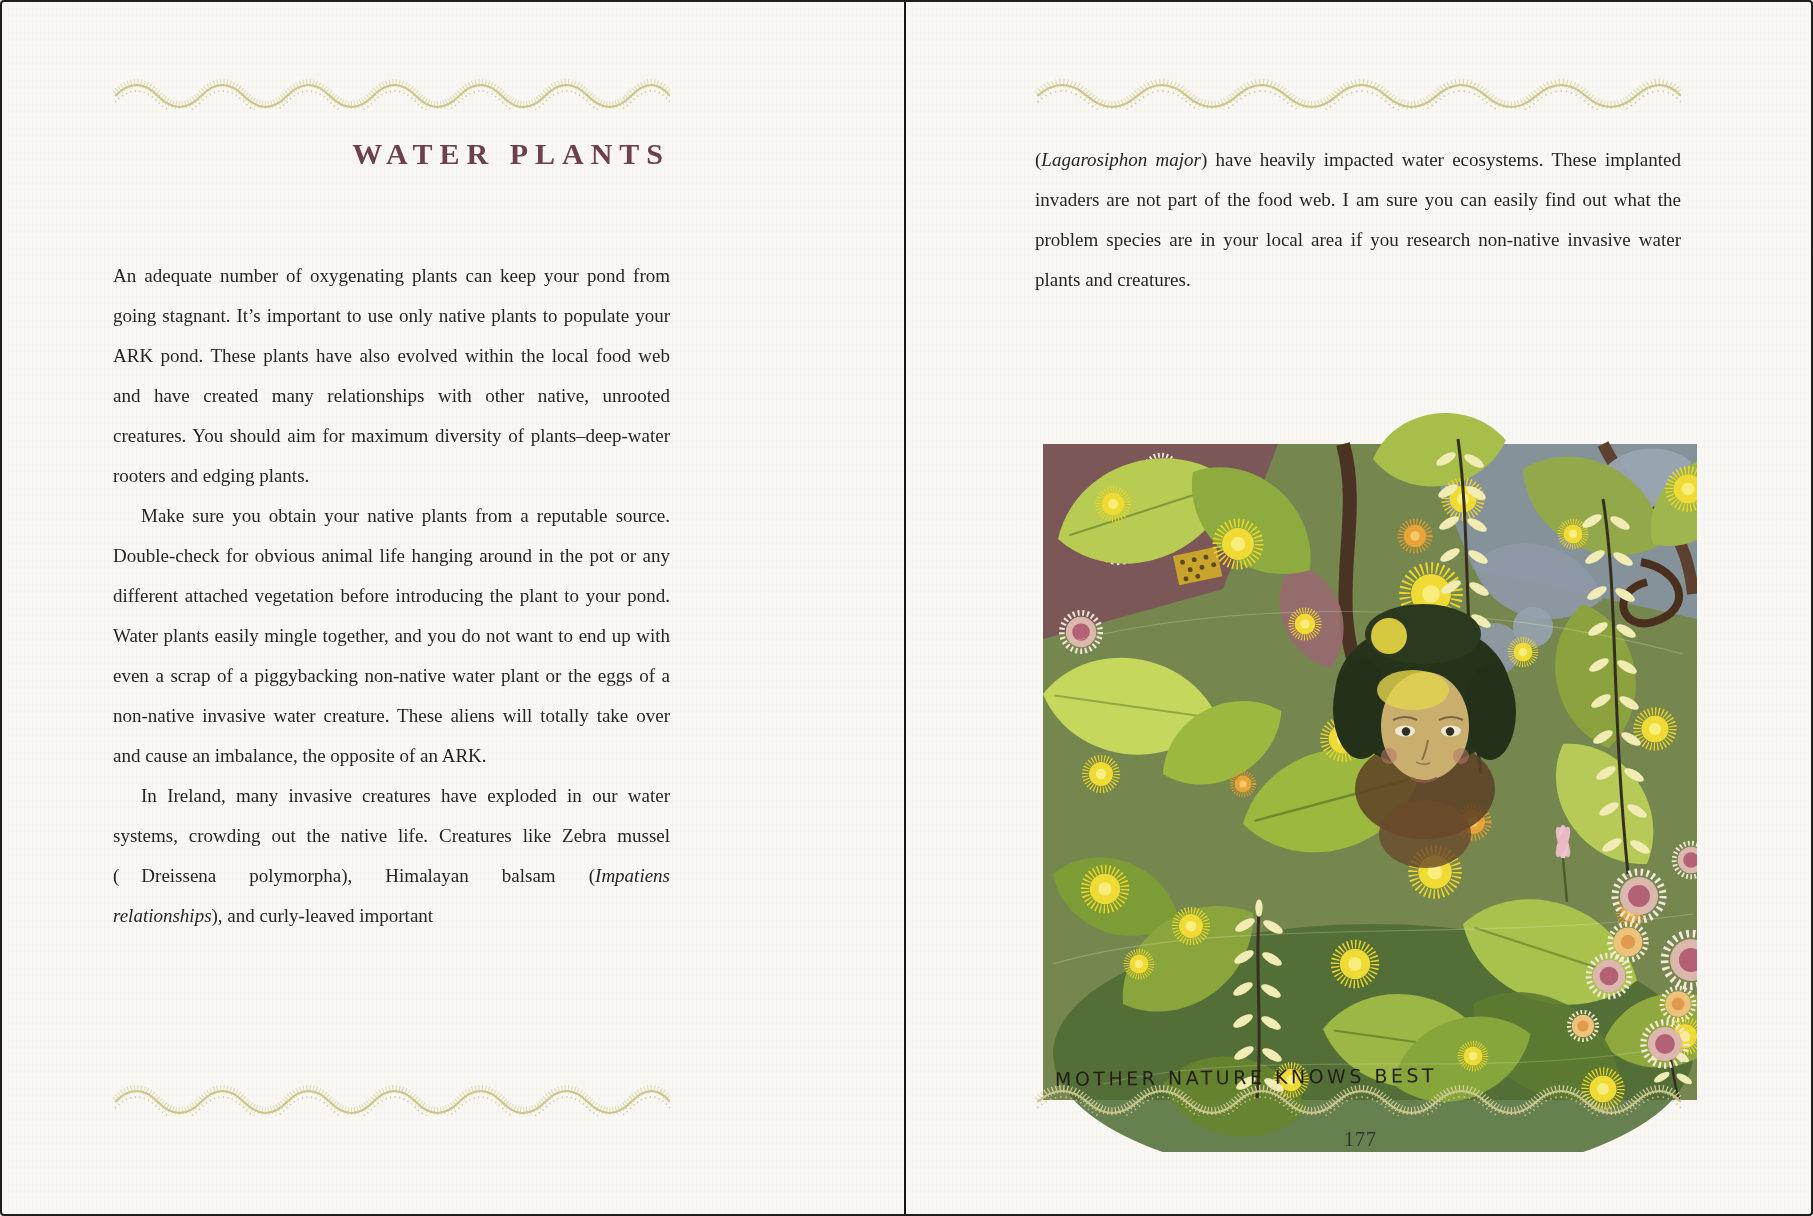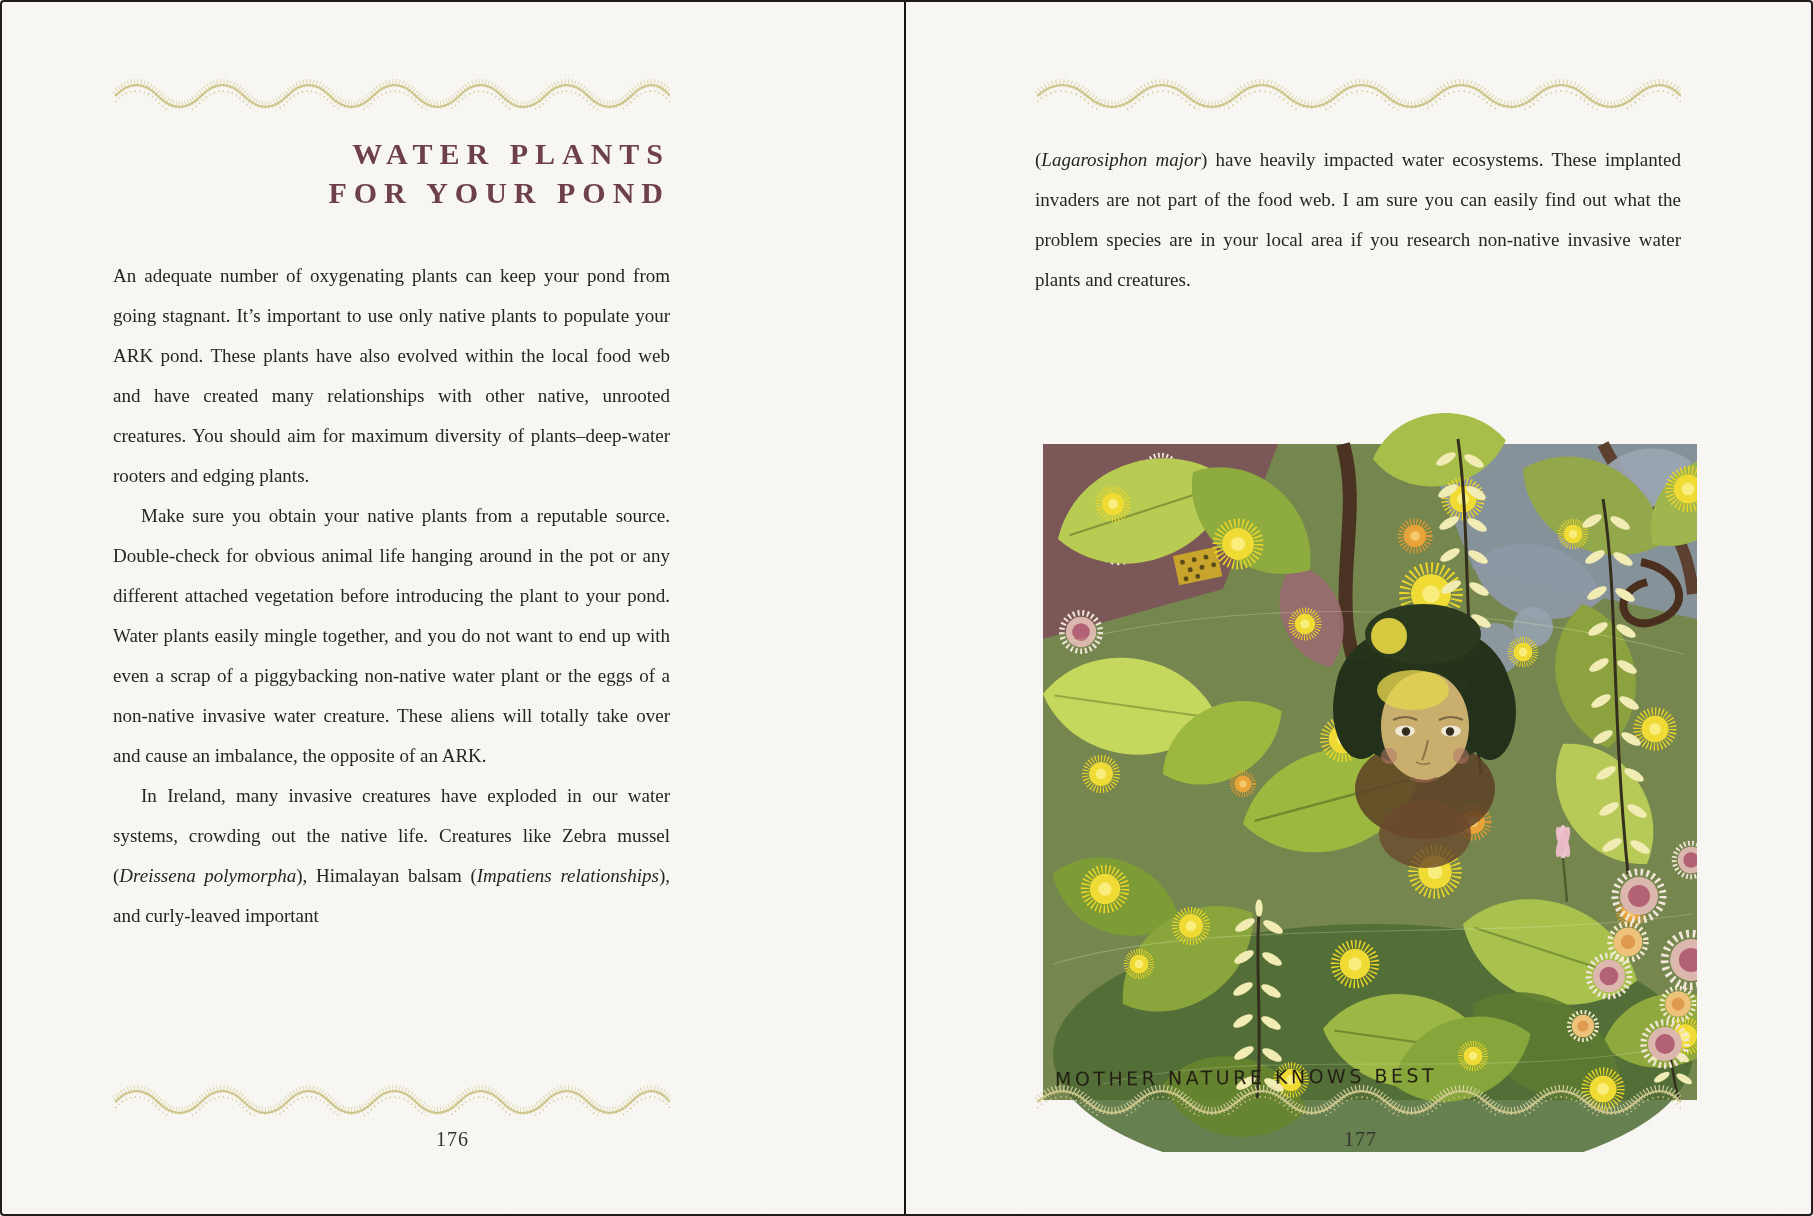--- a/index.html
+++ b/index.html
@@ -63,38 +63,36 @@
   <div class="wave" style="left:113px;top:76px;width:557px;">
     <svg viewBox="0 0 557 34" preserveAspectRatio="none">
       <use href="#wavepath" stroke="#ddd7ab" stroke-width="8" stroke-dasharray="1 2.2" transform="translate(0,-2)" opacity="0.9"></use>
       <use href="#wavepath" stroke="#cdc489" stroke-width="1.8"></use>
       <use href="#wavepath" stroke="#cfc78e" stroke-width="1.8" stroke-dasharray="1.2 3.4" transform="translate(0,6)" opacity="0.9"></use>
     </svg>
   </div>
 
   <div class="page-title">
     <div>WATER PLANTS</div>
-    <div>FOR YOUR POND</div>
   </div>
 
   <div class="body-text" style="left:113px;top:256px;">
     <p class="body-par"><span>An adequate number of oxygenating plants can keep your pond from going stagnant. It’s important to use only native plants to populate your ARK pond. These plants have also evolved within the local food web and have created many relationships with other native, unrooted creatures. You should aim for maximum diversity of plants–deep-water rooters and edging plants.</span></p>
     <p class="body-par indent"><span>Make sure you obtain your native plants from a reputable source. Double-check for obvious animal life hanging around in the pot or any different attached vegetation before introducing the plant to your pond. Water plants easily mingle together, and you do not want to end up with even a scrap of a piggybacking non-native water plant or the eggs of a non-native invasive water creature. These aliens will totally take over and cause an imbalance, the opposite of an ARK.</span></p>
-    <p class="body-par indent"><span>In Ireland, many invasive creatures have exploded in our water systems, crowding out the native life. Creatures like Zebra mussel (</span><span style="font-style: italic;">Dreissena polymorpha</span><span>), Himalayan balsam (</span><span style="font-style: italic;">Impatiens relationships</span><span>), and curly-leaved important</span></p>
+    <p class="body-par indent"><span>In Ireland, many invasive creatures have exploded in our water systems, crowding out the native life. Creatures like Zebra mussel (</span><span style=" margin-left: 22px;">Dreissena polymorpha</span><span>), Himalayan balsam (</span><span style="font-style: italic;">Impatiens relationships</span><span>), and curly-leaved important</span></p>
   </div>
 
   <div class="wave" style="left:113px;top:1082px;width:557px;">
     <svg viewBox="0 0 557 34" preserveAspectRatio="none">
       <use href="#wavepath" stroke="#ddd7ab" stroke-width="8" stroke-dasharray="1 2.2" transform="translate(0,-2)" opacity="0.9"></use>
       <use href="#wavepath" stroke="#cdc489" stroke-width="1.8"></use>
       <use href="#wavepath" stroke="#cfc78e" stroke-width="1.8" stroke-dasharray="1.2 3.4" transform="translate(0,6)" opacity="0.9"></use>
     </svg>
   </div>
 
-  <div class="pagenum" style="left:0px;">176</div>
 
   <div class="wave" style="left:1035px;top:76px;width:646px;">
     <svg viewBox="0 0 557 34" preserveAspectRatio="none">
       <use href="#wavepath" stroke="#ddd7ab" stroke-width="8" stroke-dasharray="1 2.2" transform="translate(0,-2)" opacity="0.9"></use>
       <use href="#wavepath" stroke="#cdc489" stroke-width="1.8"></use>
       <use href="#wavepath" stroke="#cfc78e" stroke-width="1.8" stroke-dasharray="1.2 3.4" transform="translate(0,6)" opacity="0.9"></use>
     </svg>
   </div>
 
   <div class="body-text" style="left:1035px;top:140px;width:646px;">

